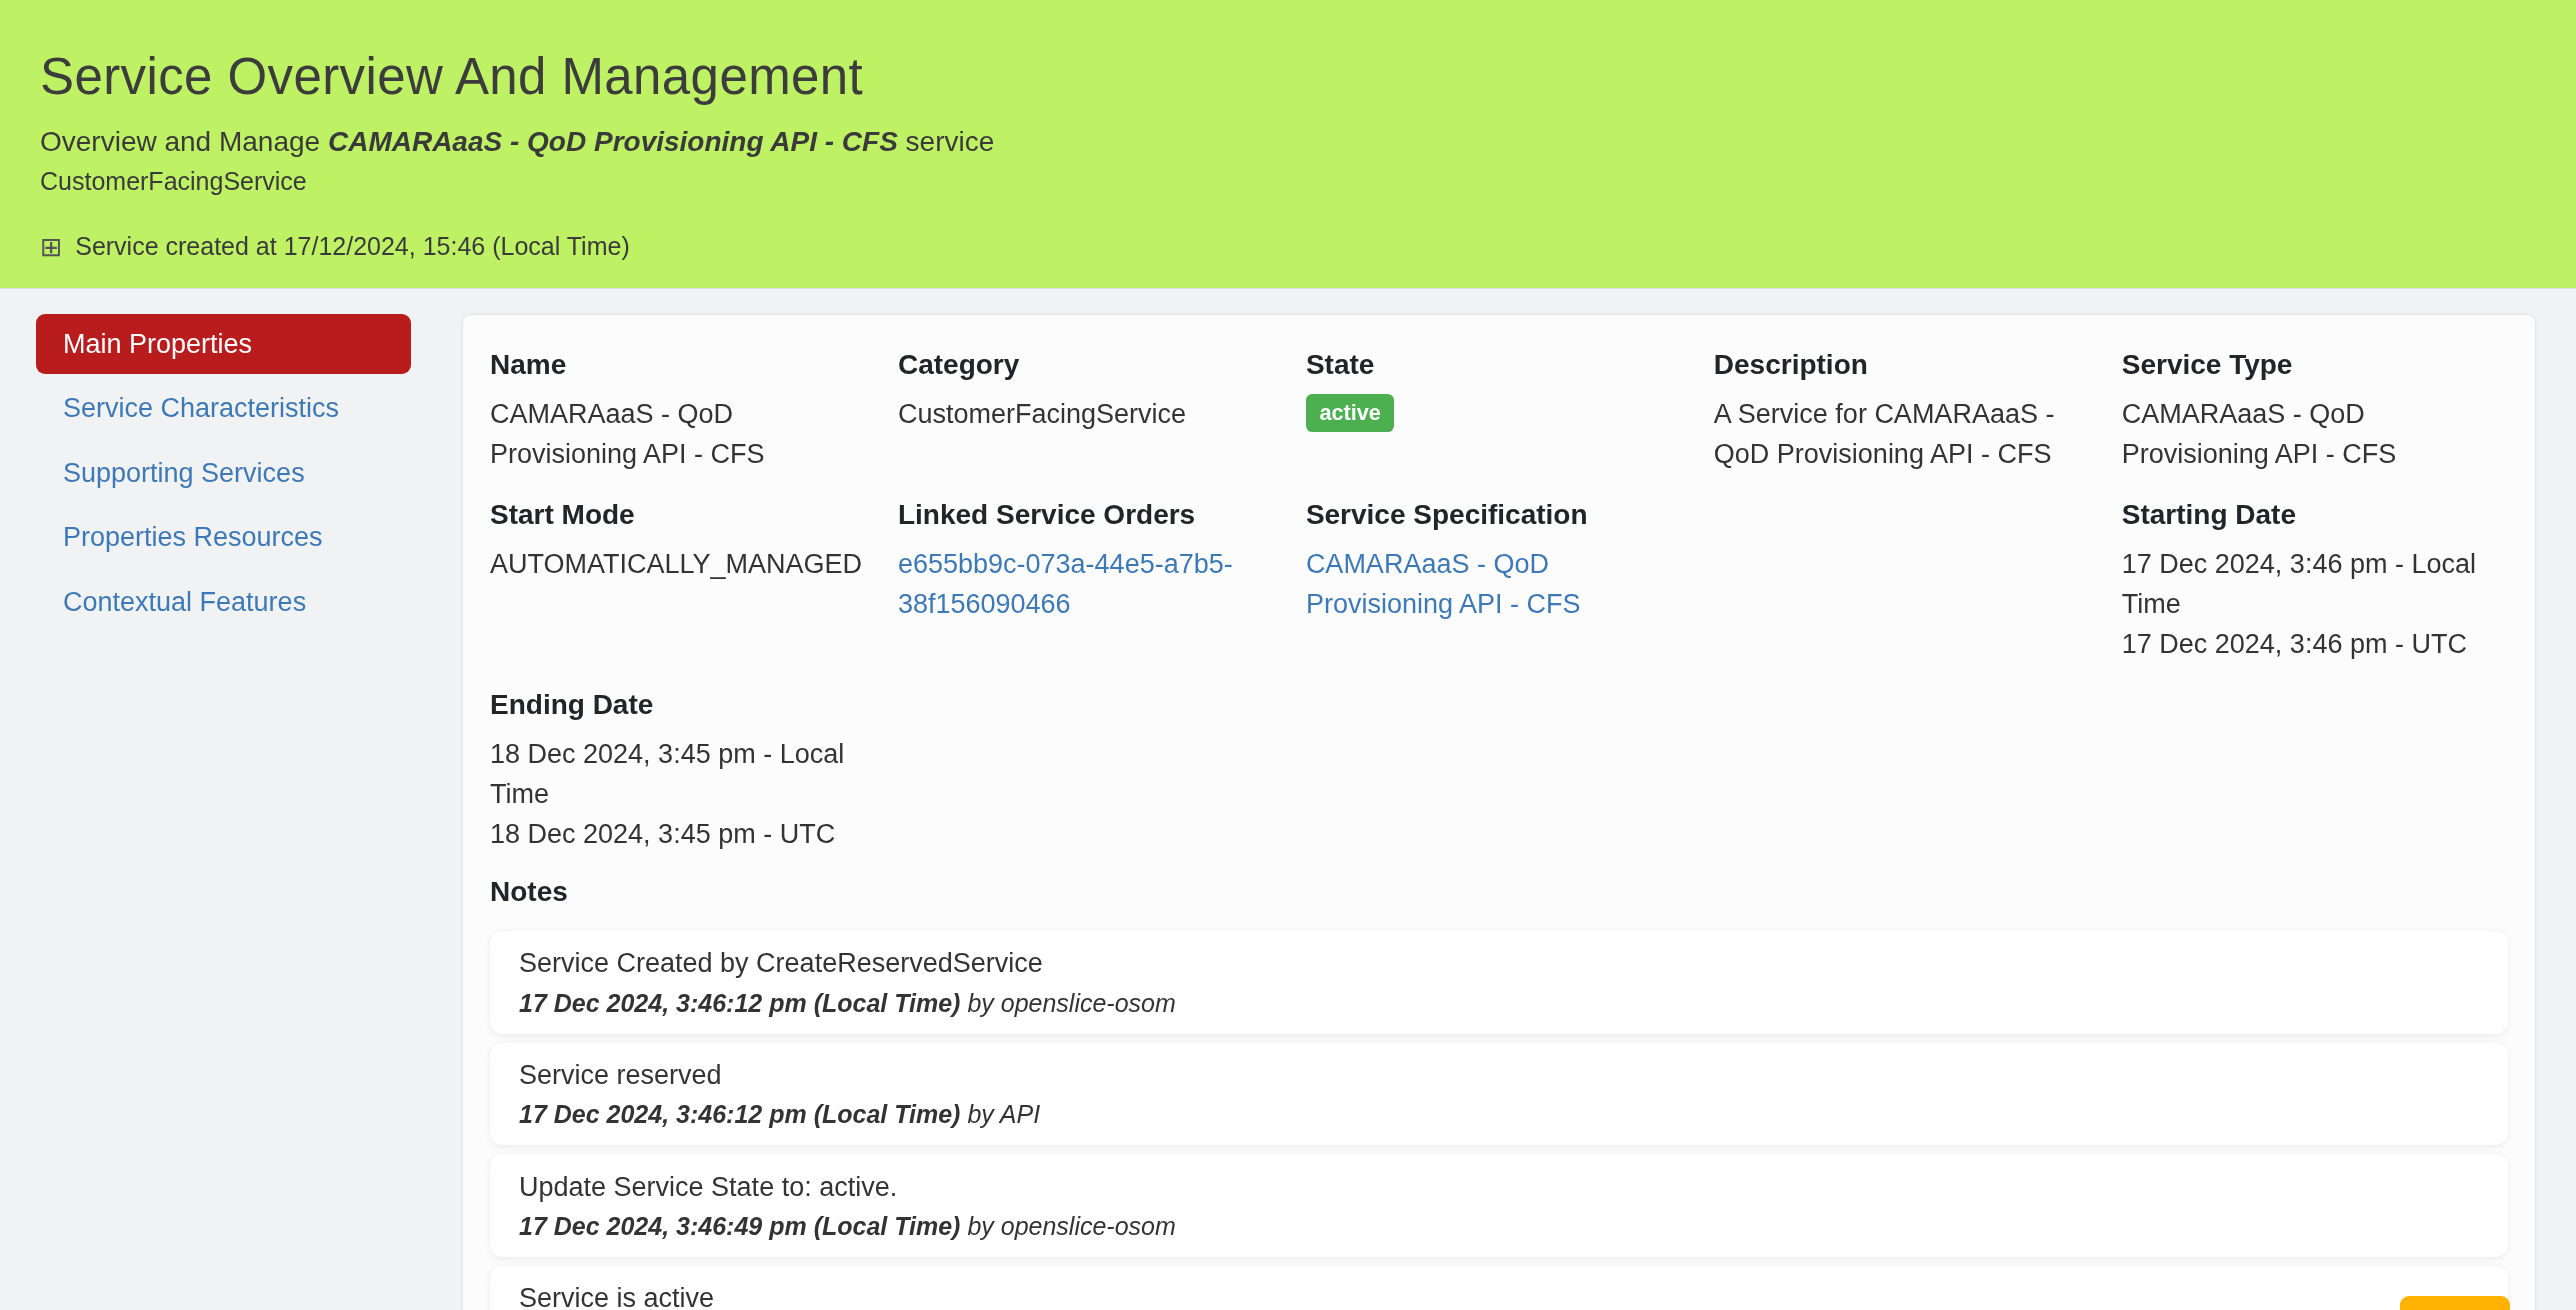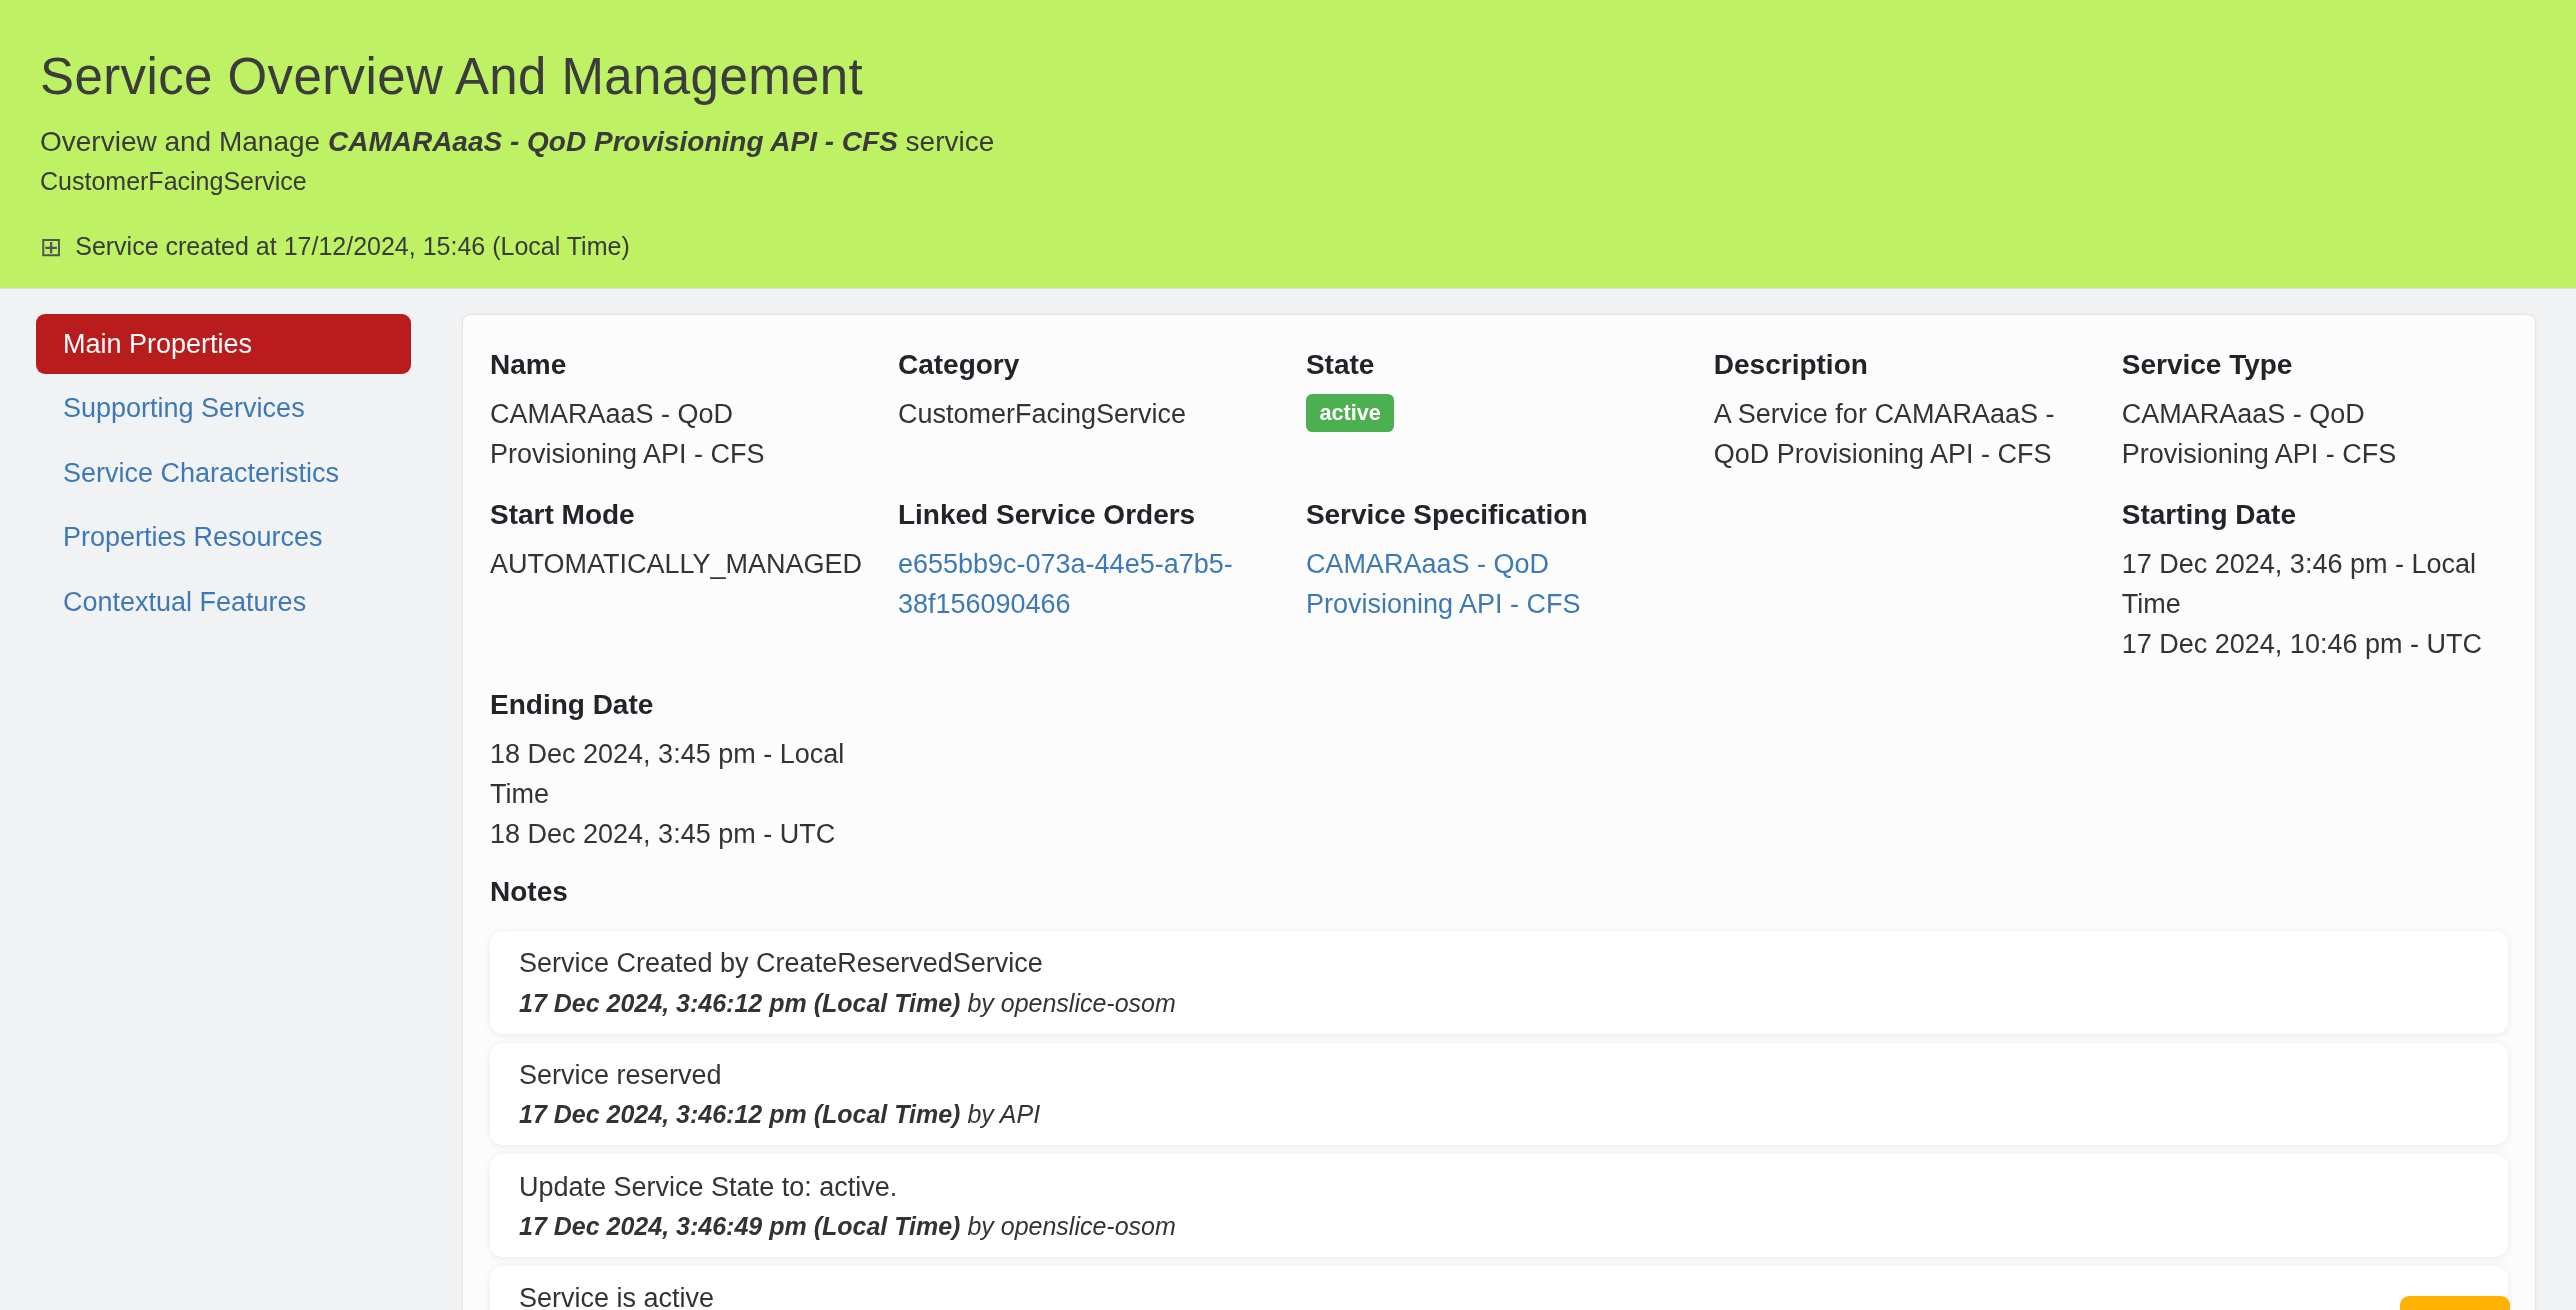--- a/index.html
+++ b/index.html
@@ -167,22 +167,22 @@
   <div class="created-row">
     <span class="created-icon">⊞</span>
     <span>Service created at 17/12/2024, 15:46 (Local Time)</span>
   </div>
 </header>
 
 <div class="content">
 
   <nav class="sidebar">
     <a class="nav-item active">Main Properties</a>
+    <a class="nav-item">Service Characteristics</a>
     <a class="nav-item">Supporting Services</a>
-    <a class="nav-item">Service Characteristics</a>
     <a class="nav-item">Properties Resources</a>
     <a class="nav-item">Contextual Features</a>
   </nav>
 
   <section class="panel">
     <div class="grid">
 
       <div class="field">
         <div class="field-label">Name</div>
         <div class="field-value">CAMARAaaS - QoD Provisioning API - CFS</div>
@@ -215,21 +215,21 @@
       </div>
       <div class="field">
         <div class="field-label">Service Specification</div>
         <a class="field-link">CAMARAaaS - QoD Provisioning API - CFS</a>
       </div>
       <div class="field"></div>
 
       <div class="field">
         <div class="field-label">Starting Date</div>
         <div class="field-value">17 Dec 2024, 3:46 pm - Local Time</div>
-        <div class="field-value">17 Dec 2024, 10:46 pm - UTC</div>
+        <div class="field-value">17 Dec 2024, 3:46 pm - UTC</div>
       </div>
       <div class="field">
         <div class="field-label">Ending Date</div>
         <div class="field-value">18 Dec 2024, 3:45 pm - Local Time</div>
         <div class="field-value">18 Dec 2024, 3:45 pm - UTC</div>
       </div>
       <div class="field"></div>
 
     </div>
 

